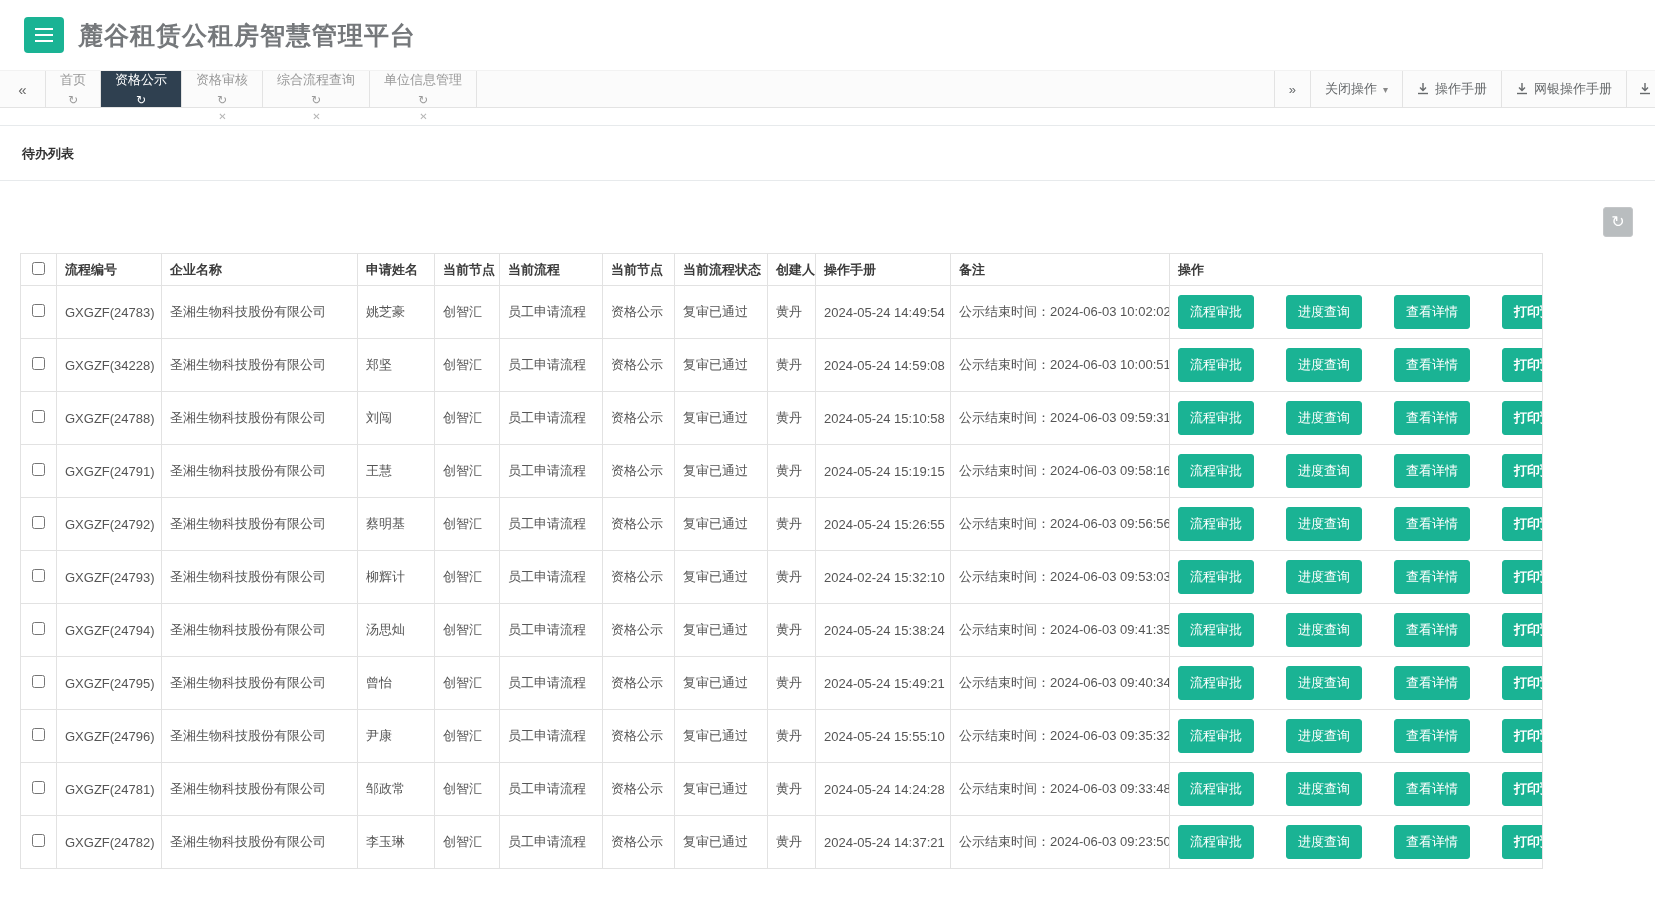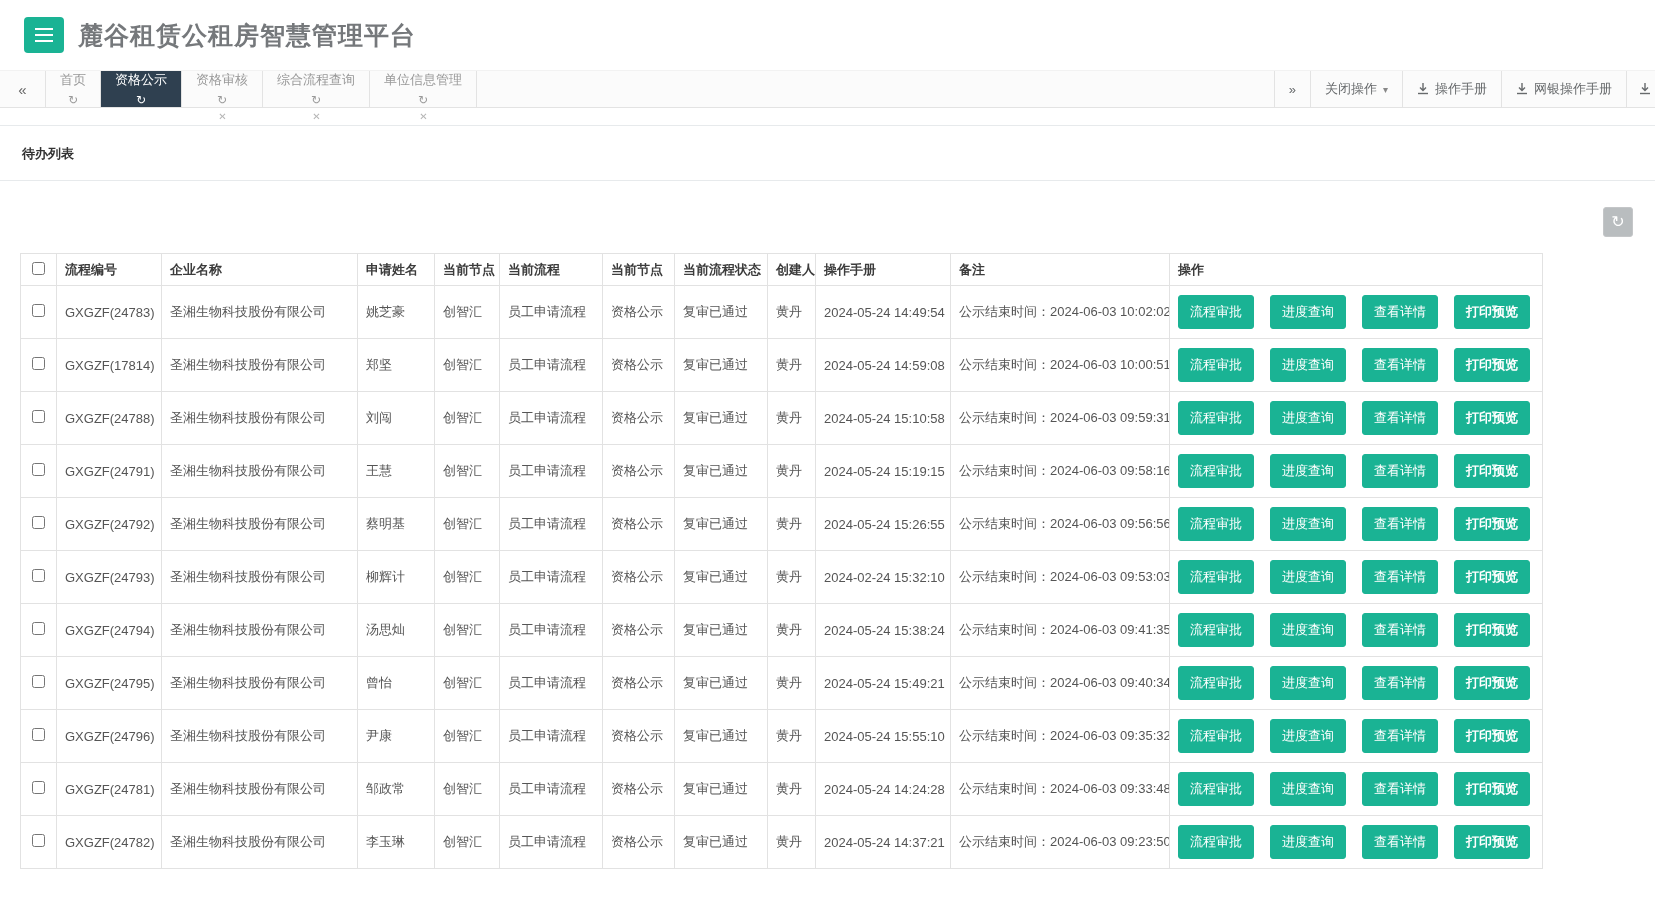--- a/index.html
+++ b/index.html
@@ -53,21 +53,21 @@
   table { border-collapse:collapse; table-layout:fixed; width:1522px;
     font-size:13px; color:#555; background:#fff; }
   th, td { border:1px solid #e2e2e2; padding:6px 8px; text-align:left;
     vertical-align:middle; overflow:hidden; white-space:nowrap; }
   thead th { font-weight:bold; color:#3c3c3c; height:32px; background:#fff;margin-left:28px; }
   tbody td { height:53px; }
   td.cb, th.cb { text-align:center; padding:6px 4px; }
   input[type=checkbox] { width:13px; height:13px; cursor:pointer; }
   td.ops { padding:6px 4px 6px 8px; }
   .btn-op { background:#1ab394; color:#fff; border:1px solid #1ab394;
-    border-radius:3px; padding:7px 11px; font-size:13px; margin-right:16px;
+    border-radius:3px; padding:7px 11px; font-size:13px; margin-right:32px;
     cursor:pointer; white-space:nowrap; }
   .btn-op:last-child { margin-right:0;font-weight:bold; }
 </style>
 </head>
 <body>
 
 <header class="topbar">
   <button class="hamburger">
     <i></i>
       <i></i>
@@ -186,21 +186,21 @@
             <td>员工申请流程</td>
             <td>资格公示</td>
             <td>复审已通过</td>
             <td>黄丹</td>
             <td>2024-05-24 14:49:54</td>
             <td>公示结束时间：2024-06-03 10:02:02</td>
             <td class="ops"><button class="btn-op">流程审批</button><button class="btn-op">进度查询</button><button class="btn-op">查看详情</button><button class="btn-op">打印预览</button></td>
           </tr>
           <tr>
             <td class="cb"><input type="checkbox" style=""></td>
-            <td>GXGZF(17814)</td>
+            <td>GXGZF(34228)</td>
             <td>圣湘生物科技股份有限公司</td>
             <td>郑坚</td>
             <td>创智汇</td>
             <td>员工申请流程</td>
             <td>资格公示</td>
             <td>复审已通过</td>
             <td>黄丹</td>
             <td>2024-05-24 14:59:08</td>
             <td>公示结束时间：2024-06-03 10:00:51</td>
             <td class="ops"><button class="btn-op">流程审批</button><button class="btn-op">进度查询</button><button class="btn-op">查看详情</button><button class="btn-op">打印预览</button></td>

